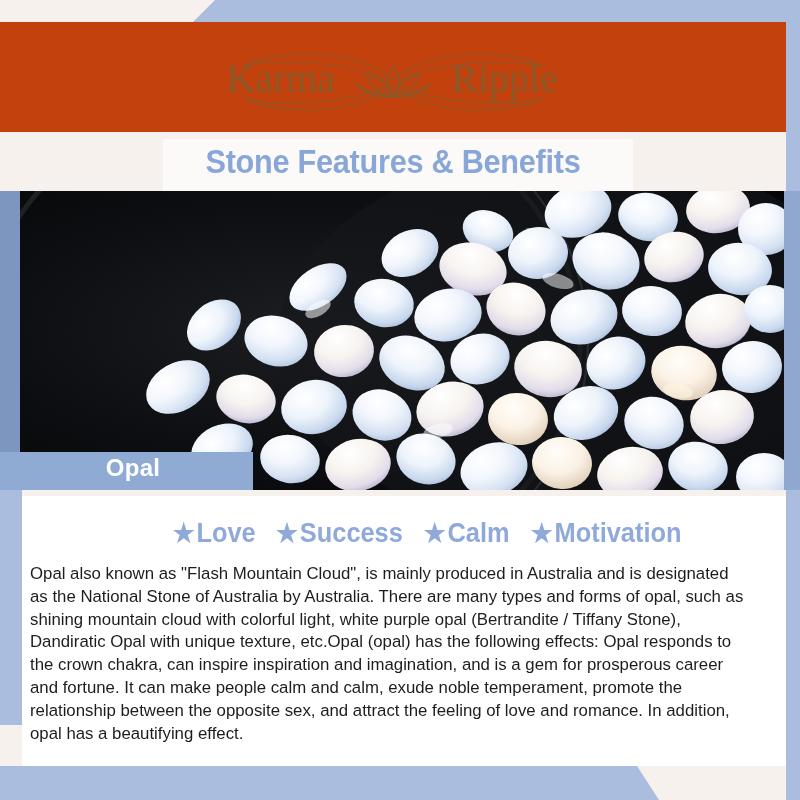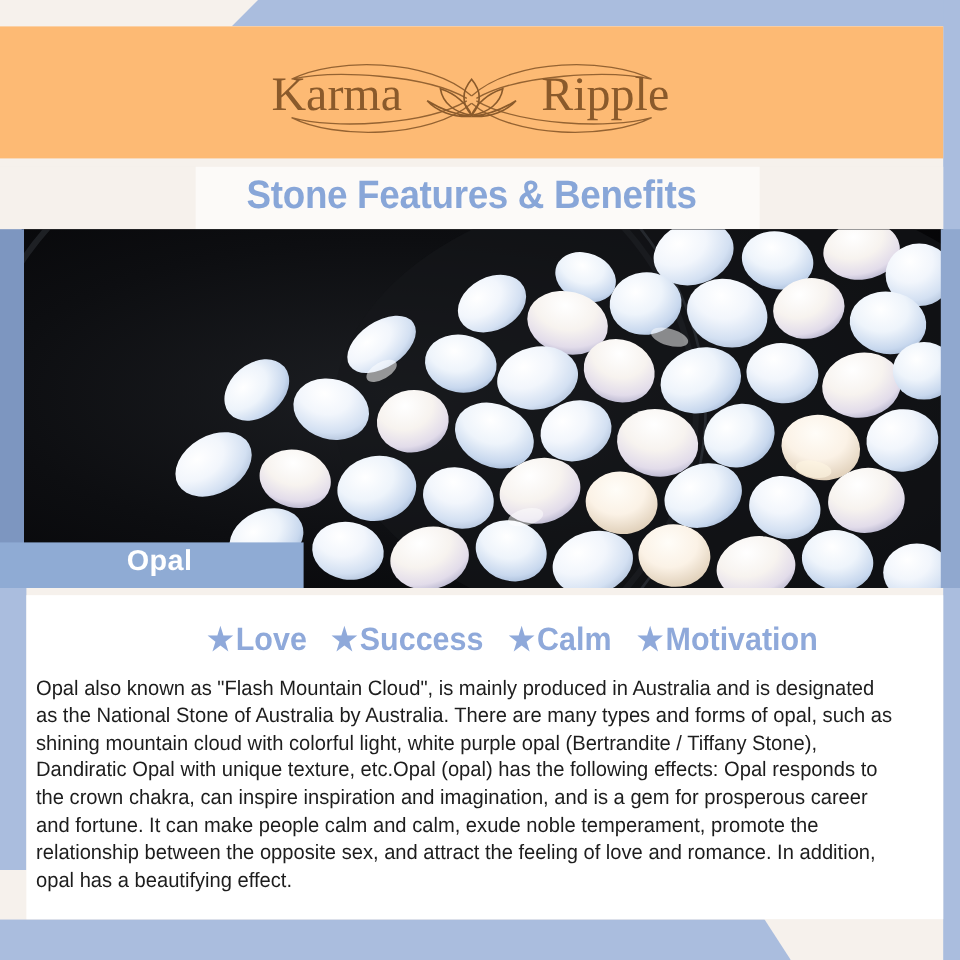--- a/index.html
+++ b/index.html
@@ -40,21 +40,21 @@
   .band-leftmid {
     top: 470px; left: 0;
     width: 22px; height: 255px;
   }
 
   
   .logo-area {
     position: absolute;
     top: 22px; left: 0;
     width: 786px; height: 110px;
-    background: #fdba74;
+    background: #c2410c;
     text-align: center;
   }
   .logo-wrap {
     position: absolute;
     top: 18px; left: 50%;
     transform: translateX(-50%);
     width: 420px; height: 86px;
   }
   .logo-svg { display: block; }
 

